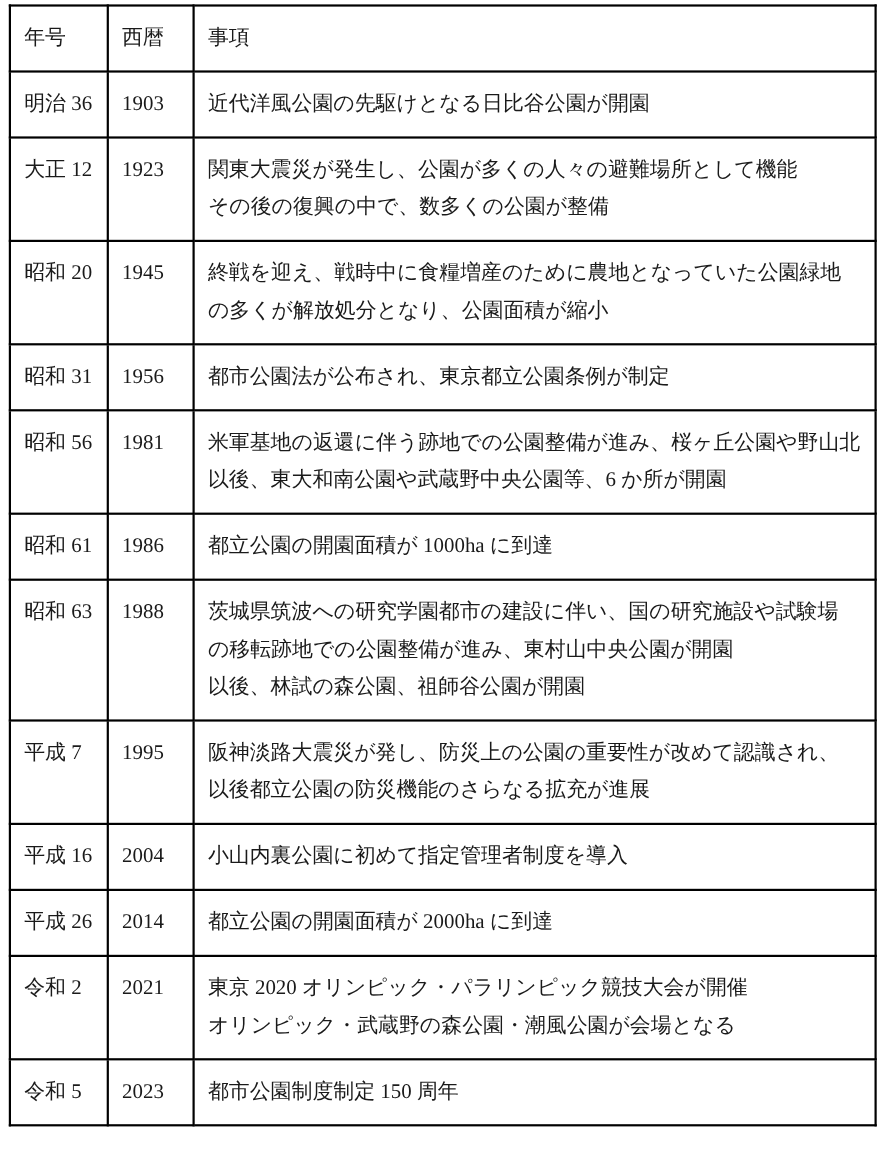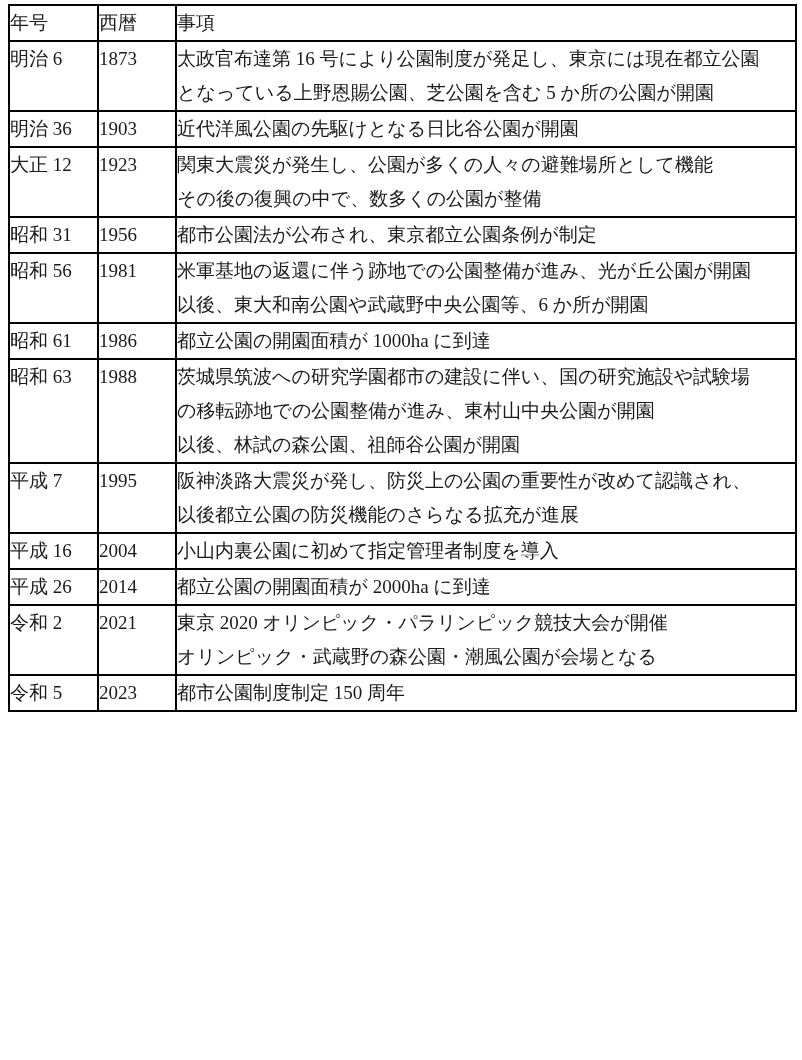--- a/index.html
+++ b/index.html
@@ -30,21 +30,21 @@
   table.timeline col.c-era  { width: 89px; }
   table.timeline col.c-year { width: 78px; }
   table.timeline col.c-event{ width: 620px; }
   table.timeline th,
   table.timeline td {
     border: 2px solid #000000;
     vertical-align: top;
     font-weight: normal;
     text-align: left;
     line-height: 34px;
-    padding: 0;
+    padding: 12px;
     margin-top: 20px;
   }
   table.timeline th { height: 31px; }
   td.era, th.era   { padding-left: 12px; padding-right: 4px; }
   td.year, th.year { padding-left: 11px; padding-right: 4px; }
   td.event, th.event { padding-left: 11px; padding-right: 6px; }
   .line { white-space: nowrap; overflow: hidden; }
 </style>
 </head>
 <body>
@@ -58,54 +58,54 @@
     </colgroup>
     <thead>
       <tr>
         <th class="era">年号</th>
         <th class="year">西暦</th>
         <th class="event">事項</th>
       </tr>
     </thead>
     <tbody>
       <tr>
-        <td class="era">明治 6</td>
-        <td class="year">1873</td>
-        <td class="event">
-          <div class="line">太政官布達第 16 号により公園制度が発足し、東京には現在都立公園</div>
-          <div class="line">となっている上野恩賜公園、芝公園を含む 5 か所の公園が開園</div>
-        </td>
-      </tr>
-      <tr>
         <td class="era">明治 36</td>
         <td class="year">1903</td>
         <td class="event">
           <div class="line">近代洋風公園の先駆けとなる日比谷公園が開園</div>
         </td>
       </tr>
       <tr>
         <td class="era">大正 12</td>
         <td class="year">1923</td>
         <td class="event">
           <div class="line">関東大震災が発生し、公園が多くの人々の避難場所として機能</div>
           <div class="line">その後の復興の中で、数多くの公園が整備</div>
         </td>
       </tr>
       <tr>
+        <td class="era">昭和 20</td>
+        <td class="year">1945</td>
+        <td class="event">
+          <div class="line">終戦を迎え、戦時中に食糧増産のために農地となっていた公園緑地</div>
+          <div class="line">の多くが解放処分となり、公園面積が縮小</div>
+        </td>
+      </tr>
+      <tr>
         <td class="era">昭和 31</td>
         <td class="year">1956</td>
         <td class="event">
           <div class="line">都市公園法が公布され、東京都立公園条例が制定</div>
         </td>
       </tr>
       <tr>
         <td class="era">昭和 56</td>
         <td class="year">1981</td>
         <td class="event">
-          <div class="line">米軍基地の返還に伴う跡地での公園整備が進み、光が丘公園が開園</div>
+          <div class="line">米軍基地の返還に伴う跡地での公園整備が進み、桜ヶ丘公園や野山北</div>
           <div class="line">以後、東大和南公園や武蔵野中央公園等、6 か所が開園</div>
         </td>
       </tr>
       <tr>
         <td class="era">昭和 61</td>
         <td class="year">1986</td>
         <td class="event">
           <div class="line">都立公園の開園面積が 1000ha に到達</div>
         </td>
       </tr>

